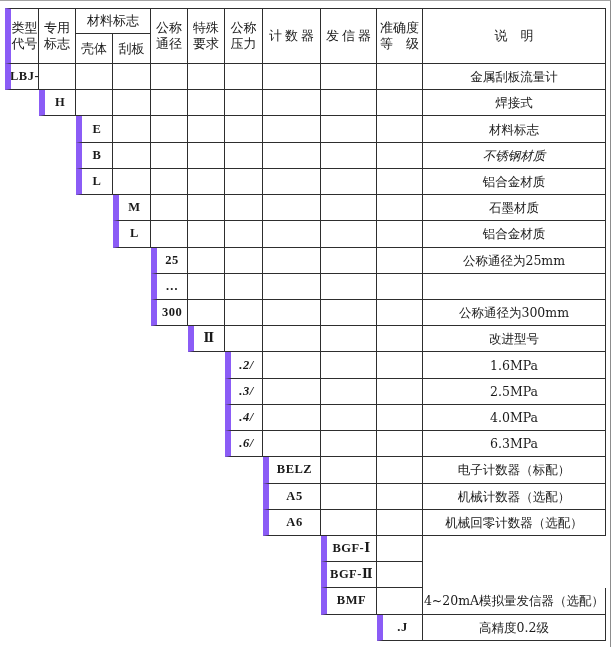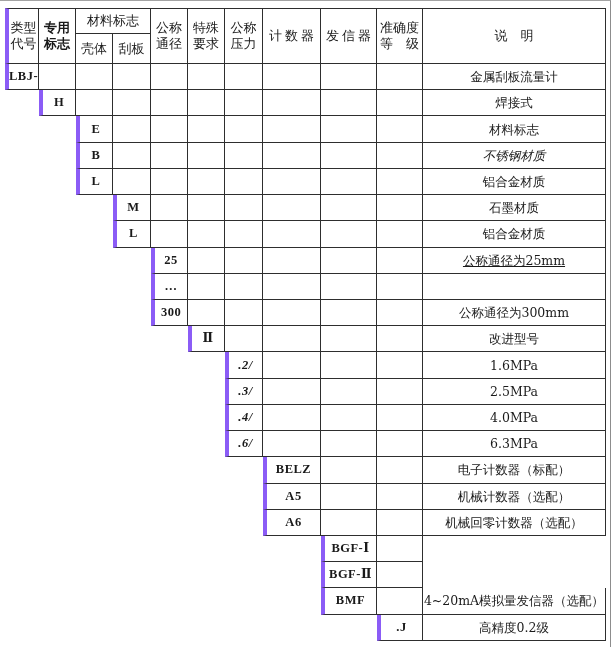--- a/index.html
+++ b/index.html
@@ -27,41 +27,41 @@
     border-bottom:1px solid #2e2e2e;
     display:flex;
     align-items:center;
     justify-content:center;
     text-align:center;
     font-size:13px;
     line-height:1.2;
     white-space:pre-line;
     overflow:hidden;
   }
-  .bl{border-left:4px solid #8b5cf6;}
+  .bl{border-left:6px solid #8b5cf6;}
   .bt{border-top:1px solid #2e2e2e;}
   .hdr{font-size:13px;}
   .ls{letter-spacing:3px;text-indent:3px;}
   .code{
     font-weight:bold;
     font-family:"Liberation Serif","DejaVu Serif",serif;
     letter-spacing:.5px;
     font-size:12.5px;
   }
   .it{font-style:italic;}
   .desc{font-size:12.5px;}
 </style>
 </head>
 <body>
 
 <div class="page">
   <div class="model-table">
       <div class="cell hdr bt bl" style="grid-area: 1 / 1 / span 2;">类型
 代号</div>
-      <div class="cell hdr bt" style="grid-area: 1 / 2 / span 2; font-weight: bold;">专用
+      <div class="cell hdr bt" style="grid-area: 1 / 2 / span 2;">专用
 标志</div>
       <div class="cell hdr" style="grid-area: 2 / 3;">壳体</div>
       <div class="cell hdr" style="grid-area: 2 / 4;">刮板</div>
       <div class="cell hdr bt" style="grid-area: 1 / 5 / span 2;">公称
 通径</div>
       <div class="cell hdr bt" style="grid-area: 1 / 6 / span 2;">特殊
 要求</div>
       <div class="cell hdr bt" style="grid-area: 1 / 7 / span 2;">公称
 压力</div>
       <div class="cell hdr bt ls" style="grid-area: 1 / 8 / span 2; text-align: center;">计数器</div>
@@ -133,21 +133,21 @@
       <div class="cell" style="grid-area: 9 / 8;"></div>
       <div class="cell" style="grid-area: 9 / 9;"></div>
       <div class="cell" style="grid-area: 9 / 10;"></div>
       <div class="cell desc" style="grid-area: 9 / 11;">铝合金材质</div>
       <div class="cell code bl" style="grid-area: 10 / 5;">25</div>
       <div class="cell" style="grid-area: 10 / 6;"></div>
       <div class="cell" style="grid-area: 10 / 7;"></div>
       <div class="cell" style="grid-area: 10 / 8;"></div>
       <div class="cell" style="grid-area: 10 / 9;"></div>
       <div class="cell" style="grid-area: 10 / 10;"></div>
-      <div class="cell desc" style="grid-area: 10 / 11; text-decoration: underline;">公称通径为25mm</div>
+      <div class="cell desc" style="grid-area: 10 / 11;">公称通径为25mm</div>
       <div class="cell code bl" style="grid-area: 11 / 5;">…</div>
       <div class="cell" style="grid-area: 11 / 6;"></div>
       <div class="cell" style="grid-area: 11 / 7;"></div>
       <div class="cell" style="grid-area: 11 / 8;"></div>
       <div class="cell" style="grid-area: 11 / 9;"></div>
       <div class="cell" style="grid-area: 11 / 10;"></div>
       <div class="cell desc" style="grid-area: 11 / 11;"></div>
       <div class="cell code bl" style="grid-area: 12 / 5;">300</div>
       <div class="cell" style="grid-area: 12 / 6;"></div>
       <div class="cell" style="grid-area: 12 / 7;"></div>

